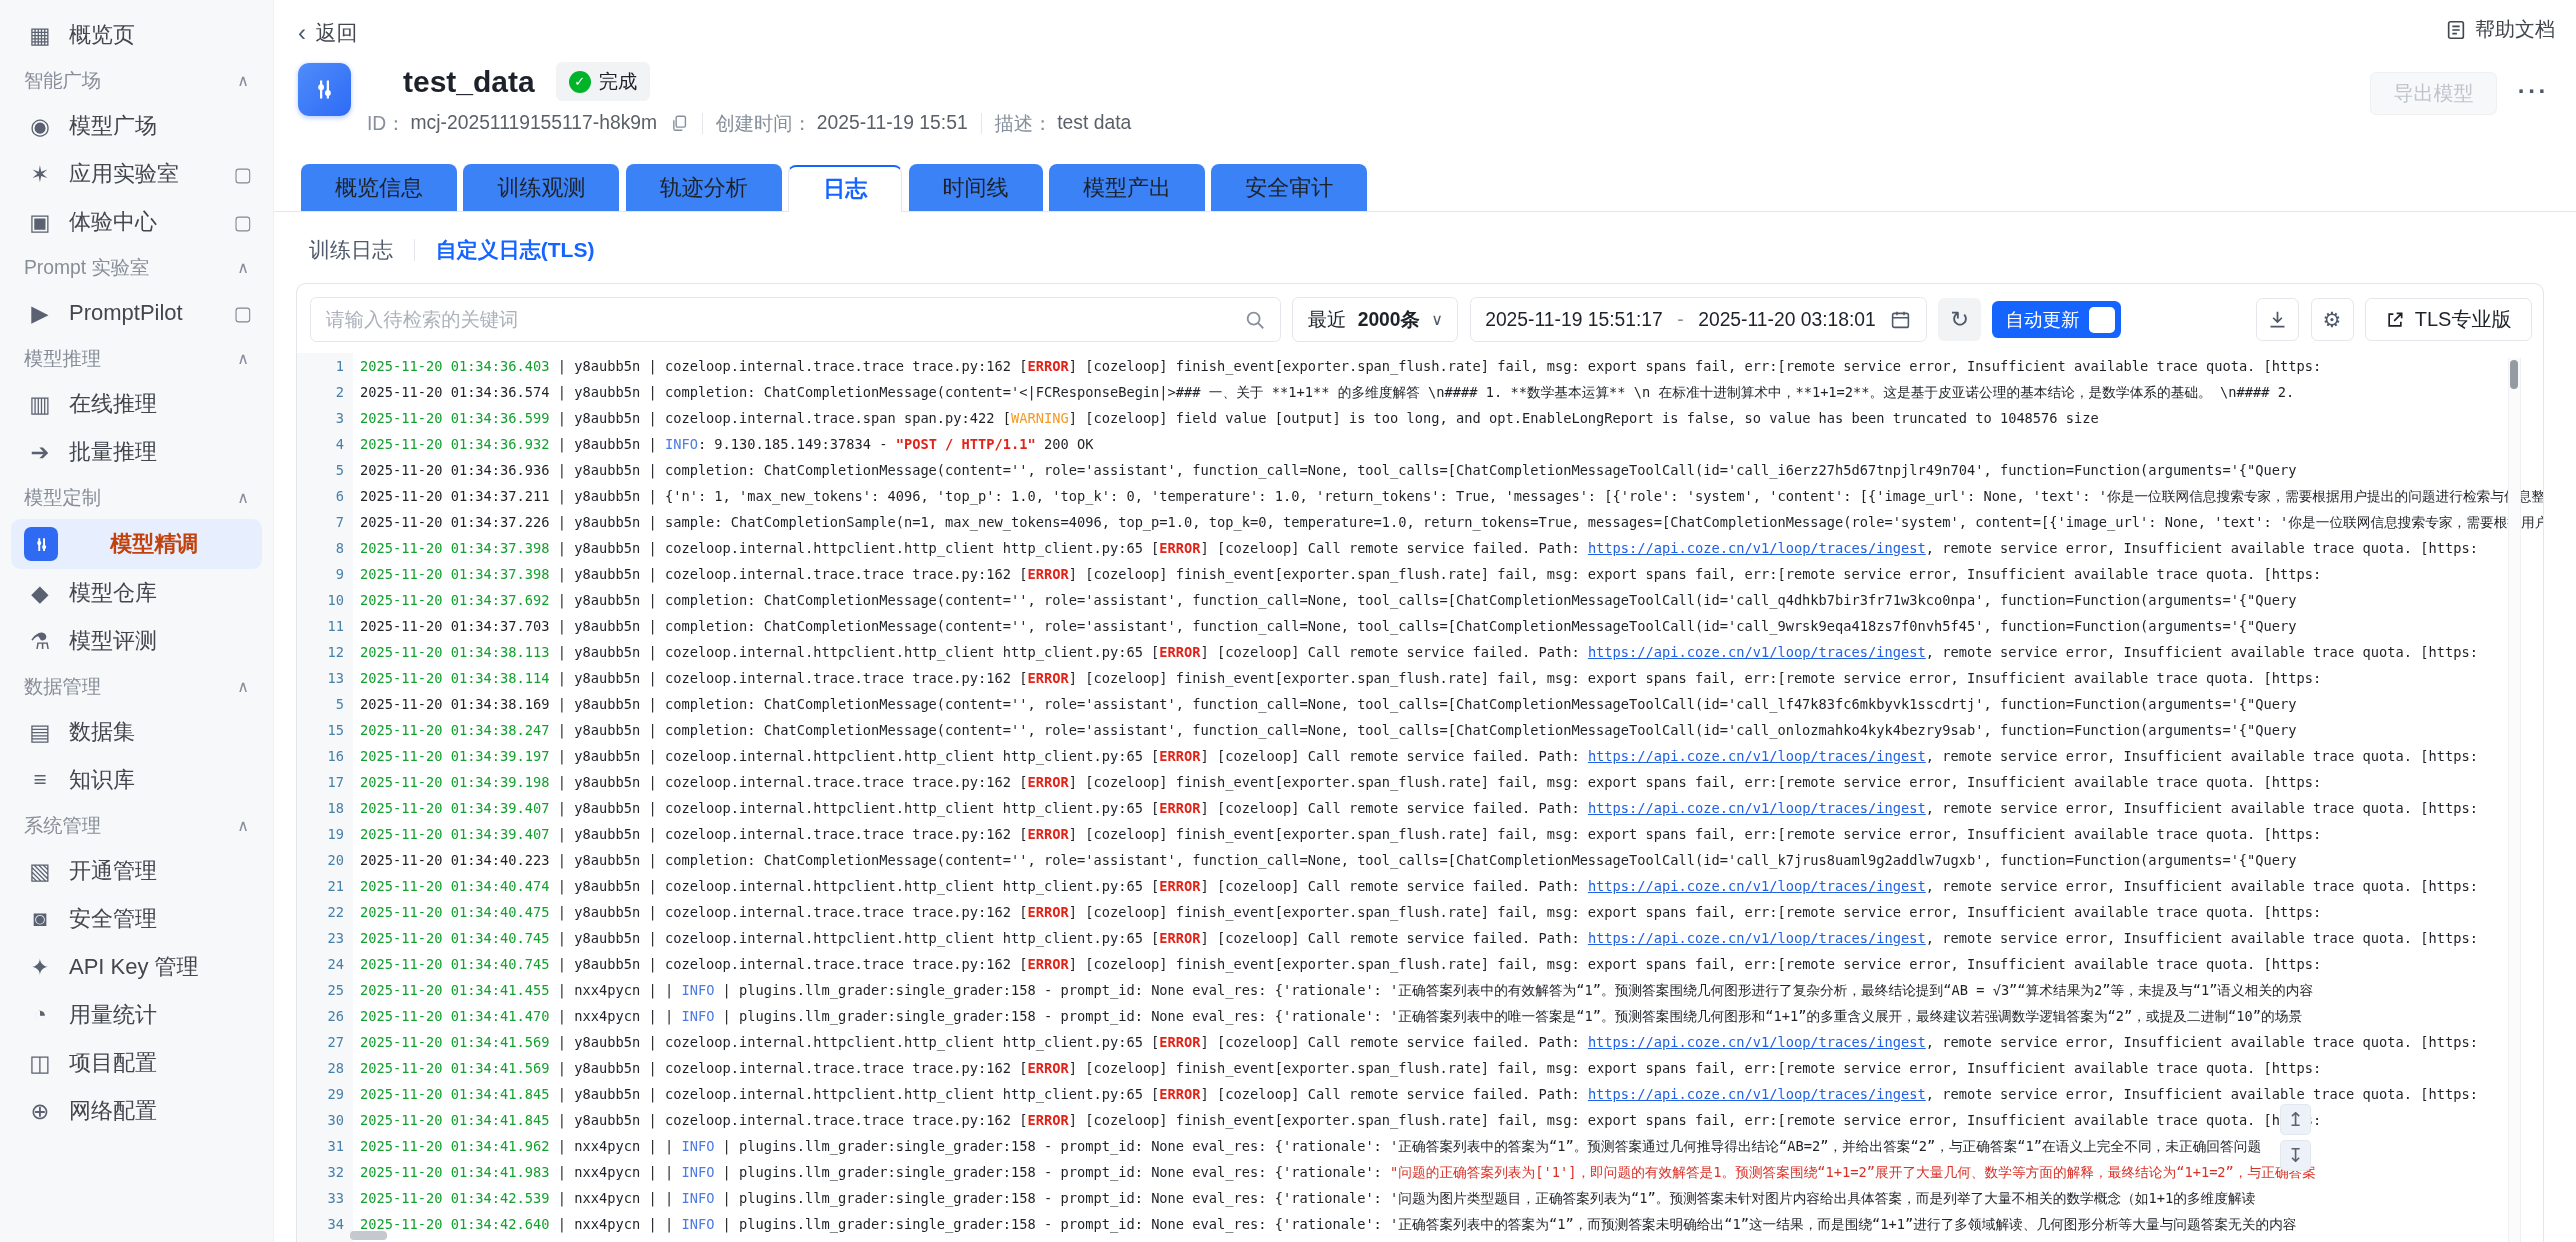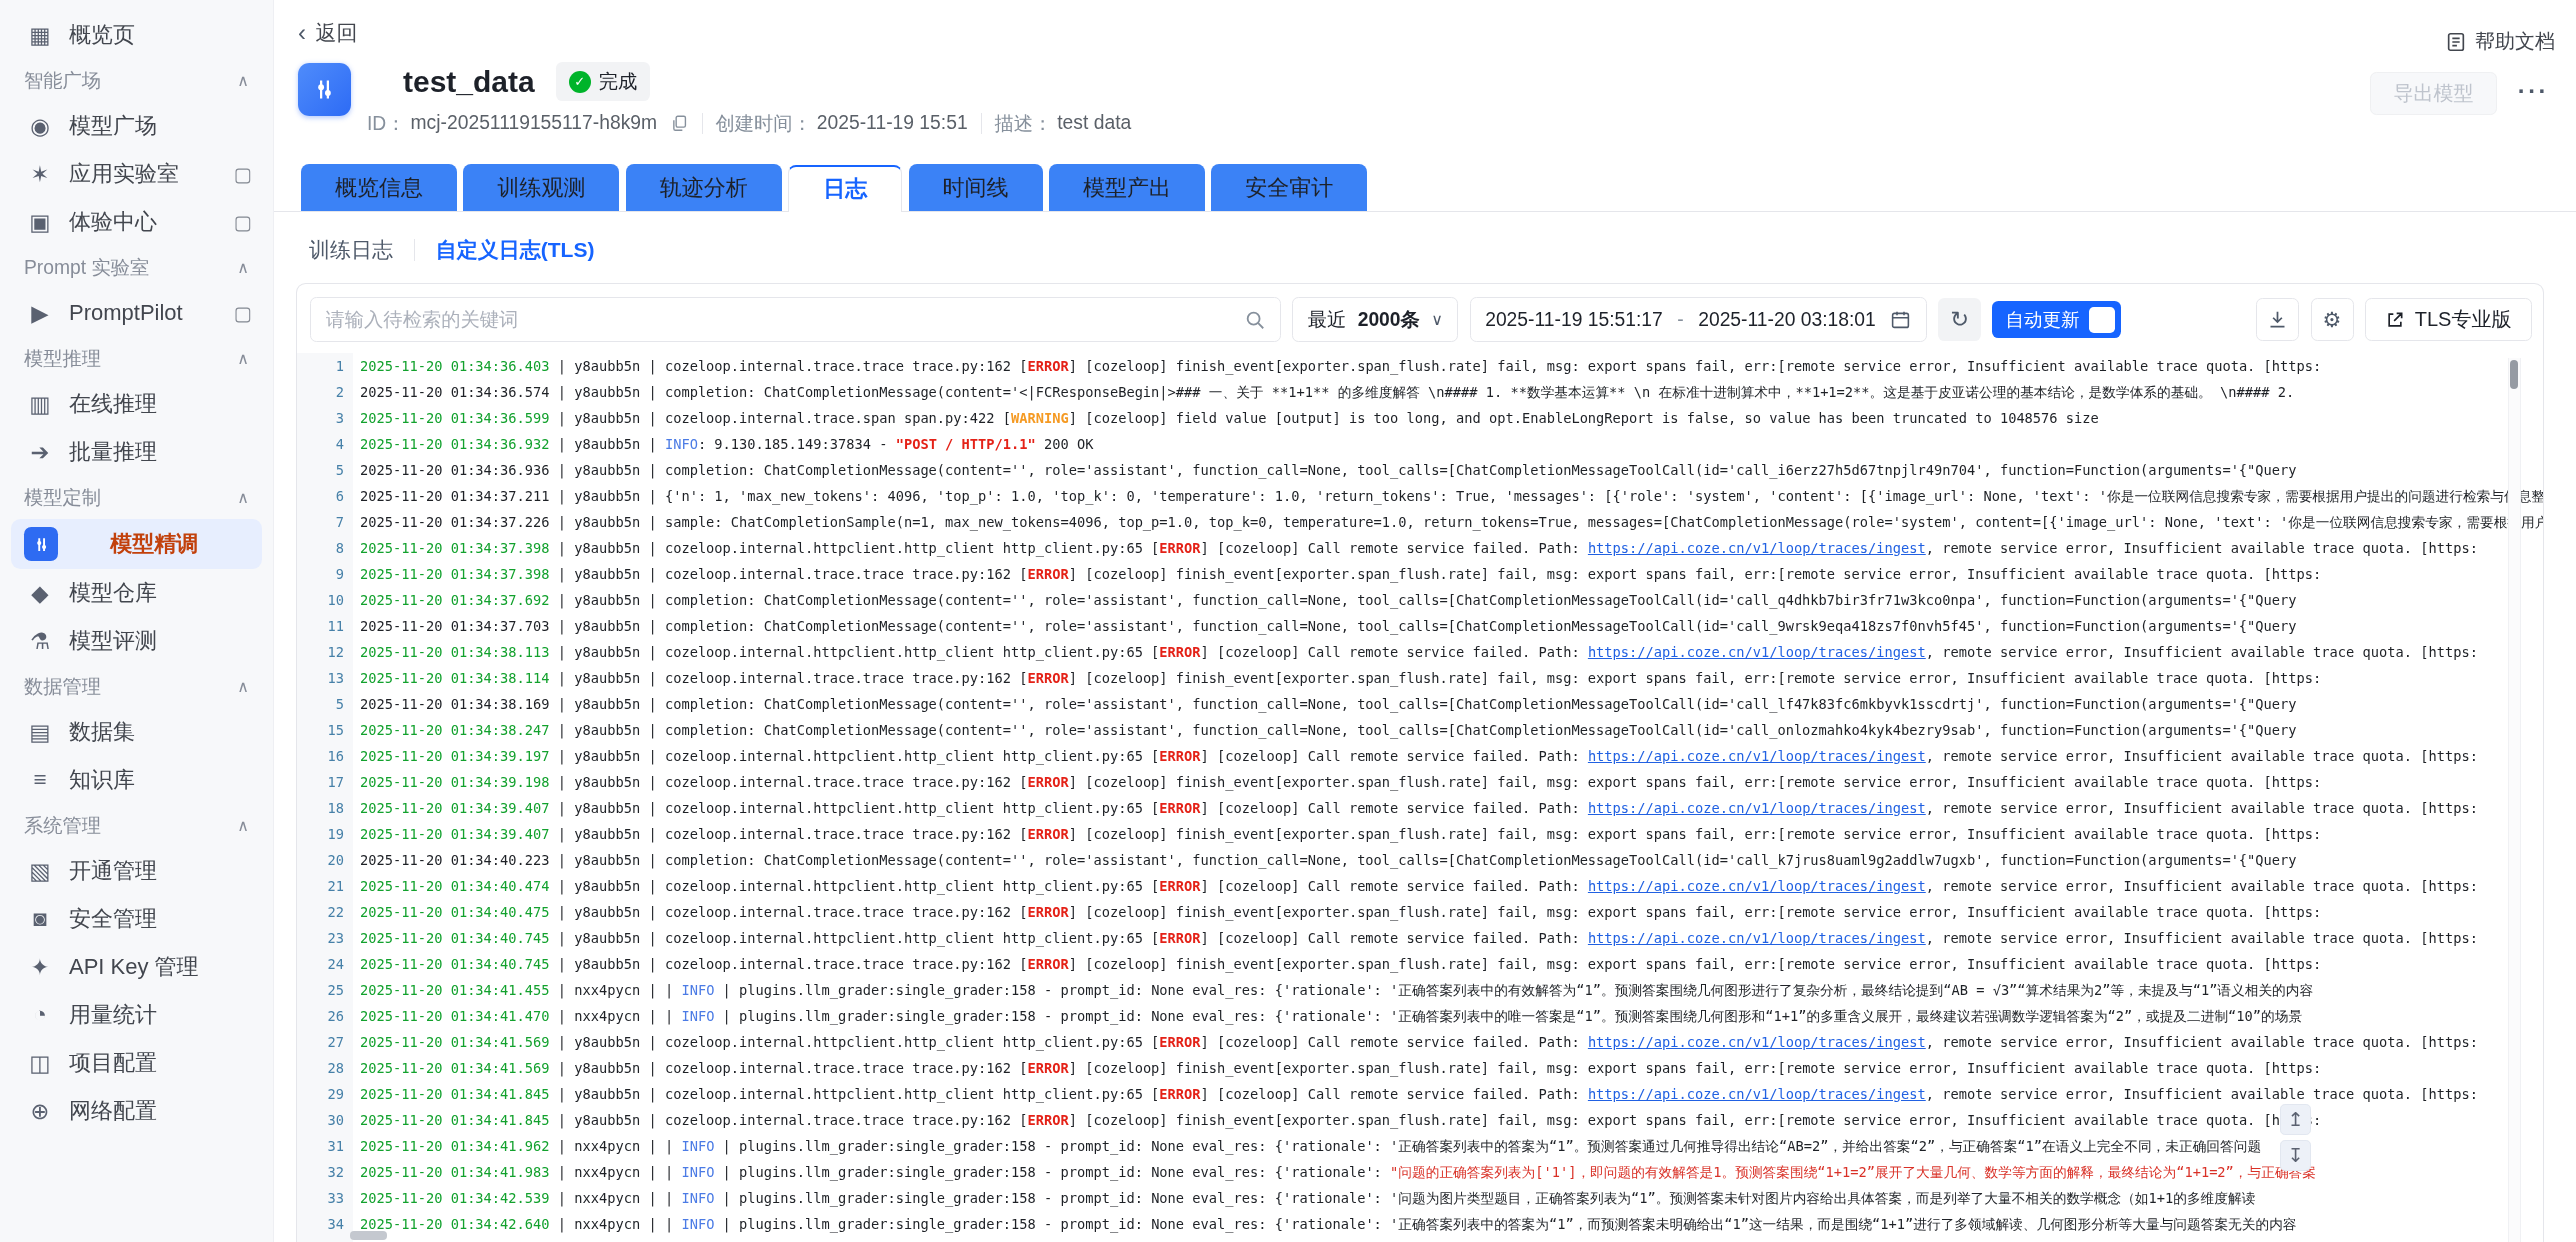--- a/index.html
+++ b/index.html
@@ -22,21 +22,21 @@
     display:flex; align-items:center; justify-content:center; margin-right:13px; }
   .section { display:flex; align-items:center; height:43px; padding:0 24px;
     font-size:19.3px; color:#878D99; cursor:pointer; }
   .section .chev { margin-left:auto; font-size:16px; }
 
   
   .main { position:absolute; left:274px; top:0; right:0; bottom:0; background:#fff; }
   .back { position:absolute; left:24px; top:19.3px; display:flex; align-items:center; gap:9.6px;
     font-size:21px; color:#42464E; cursor:pointer; }
   .back .ch { font-size:24px; color:#4E5969; }
-  .help { position:absolute; right:21px; top:28px; display:flex; align-items:center; gap:8px;
+  .help { position:absolute; right:21px; top:16px; display:flex; align-items:center; gap:8px;
     font-size:20px; color:#42464E; cursor:pointer; }
 
   .title-row { position:absolute; left:24px; top:63px; display:flex; }
   .h-tile { width:53px; height:53px; border-radius:11.3px; flex:none;
     background:linear-gradient(135deg,#4F8CFB,#2D6BF5);
     display:flex; align-items:center; justify-content:center; box-shadow:0 1.6px 4.8px rgba(45,107,245,.35);}
   .h-col { margin-left:16px; }
   .h-line1 { display:flex; align-items:center; height:37px;margin-left:36px; }
   .h-name { font-size:30px; font-weight:bold; color:#1D2129; }
   .badge { margin-left:21px; display:flex; align-items:center; gap:8px; background:#F2F3F5;
@@ -97,21 +97,21 @@
   .logs { position:absolute; left:0; top:69px; right:0; bottom:0;
     font-family:"DejaVu Sans Mono", monospace; font-size:13.7px; }
   .gutterbg { position:absolute; left:0; top:0; bottom:0; width:56px; background:#F7F8FA; }
   .log-row { height:26px; line-height:26px; white-space:nowrap; overflow:hidden;
     position:relative; padding-left:63px; }
   .lnum { position:absolute; left:0; top:0; width:47px; text-align:right; color:#4680A8; }
   .lg-p    { color:#1E2126; }
   .lg-ts-g { color:#12A12D; }
   .lg-ts-k { color:#1E2126; }
   .lg-err  { color:#E42117; font-weight:bold; }
-  .lg-warn { color:#F59A23; font-weight:bold; }
+  .lg-warn { color:#F59A23; font-weight:normal; }
   .lg-info { color:#4B7BE5; }
   .lg-link { color:#2161E2; text-decoration:underline; }
   .lg-red  { color:#D93026; }
 
   .vscroll { position:absolute; right:22.5px; top:74px; bottom:0; width:13px; background:#FBFBFC;
     border-left:0.8px solid #F0F1F4; border-right:0.8px solid #F0F1F4; }
   .vthumb { position:absolute; top:2.4px; left:1.6px; width:8px; height:29px; background:#969BA3; border-radius:4px;}
   .hthumb { position:absolute; left:53px; bottom:2.4px; width:37px; height:8.8px; background:#C4C8CF; border-radius:4px;}
   .floaters { position:absolute; right:232px; bottom:71px; display:flex; flex-direction:column; gap:4.8px; }
   .fbtn { width:31px; height:31px; background:#EDF1F8; border:0.8px solid #E2E7F0; border-radius:4.8px;

